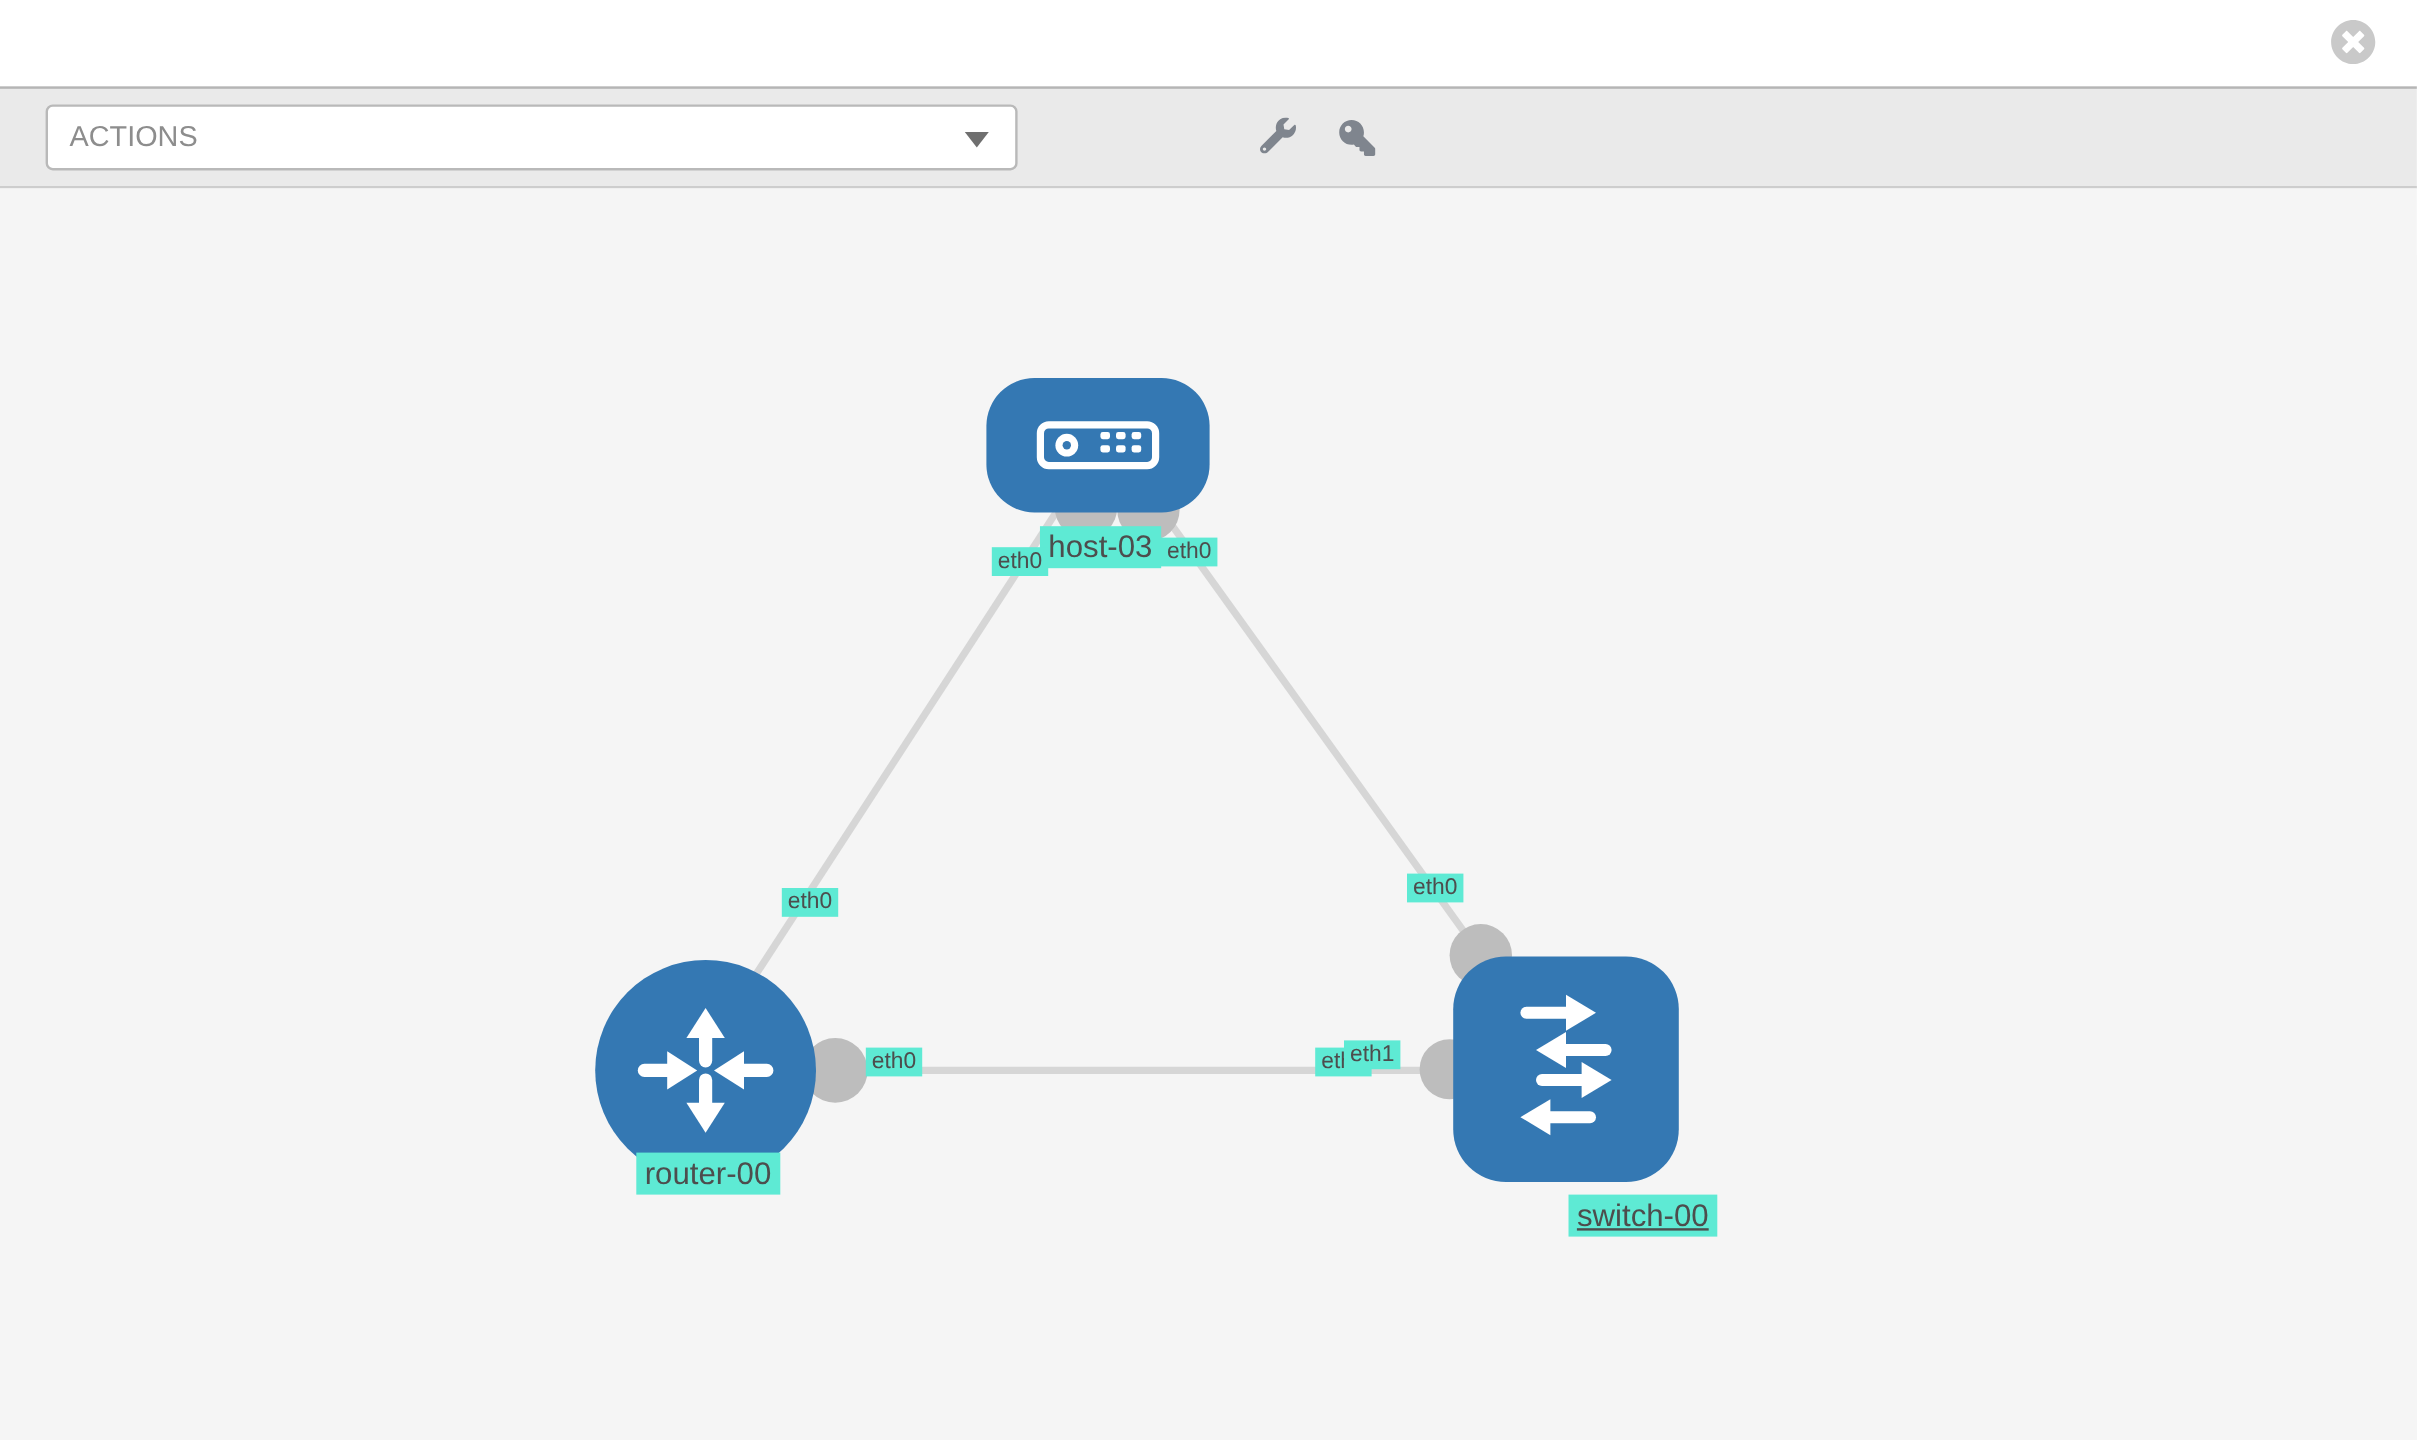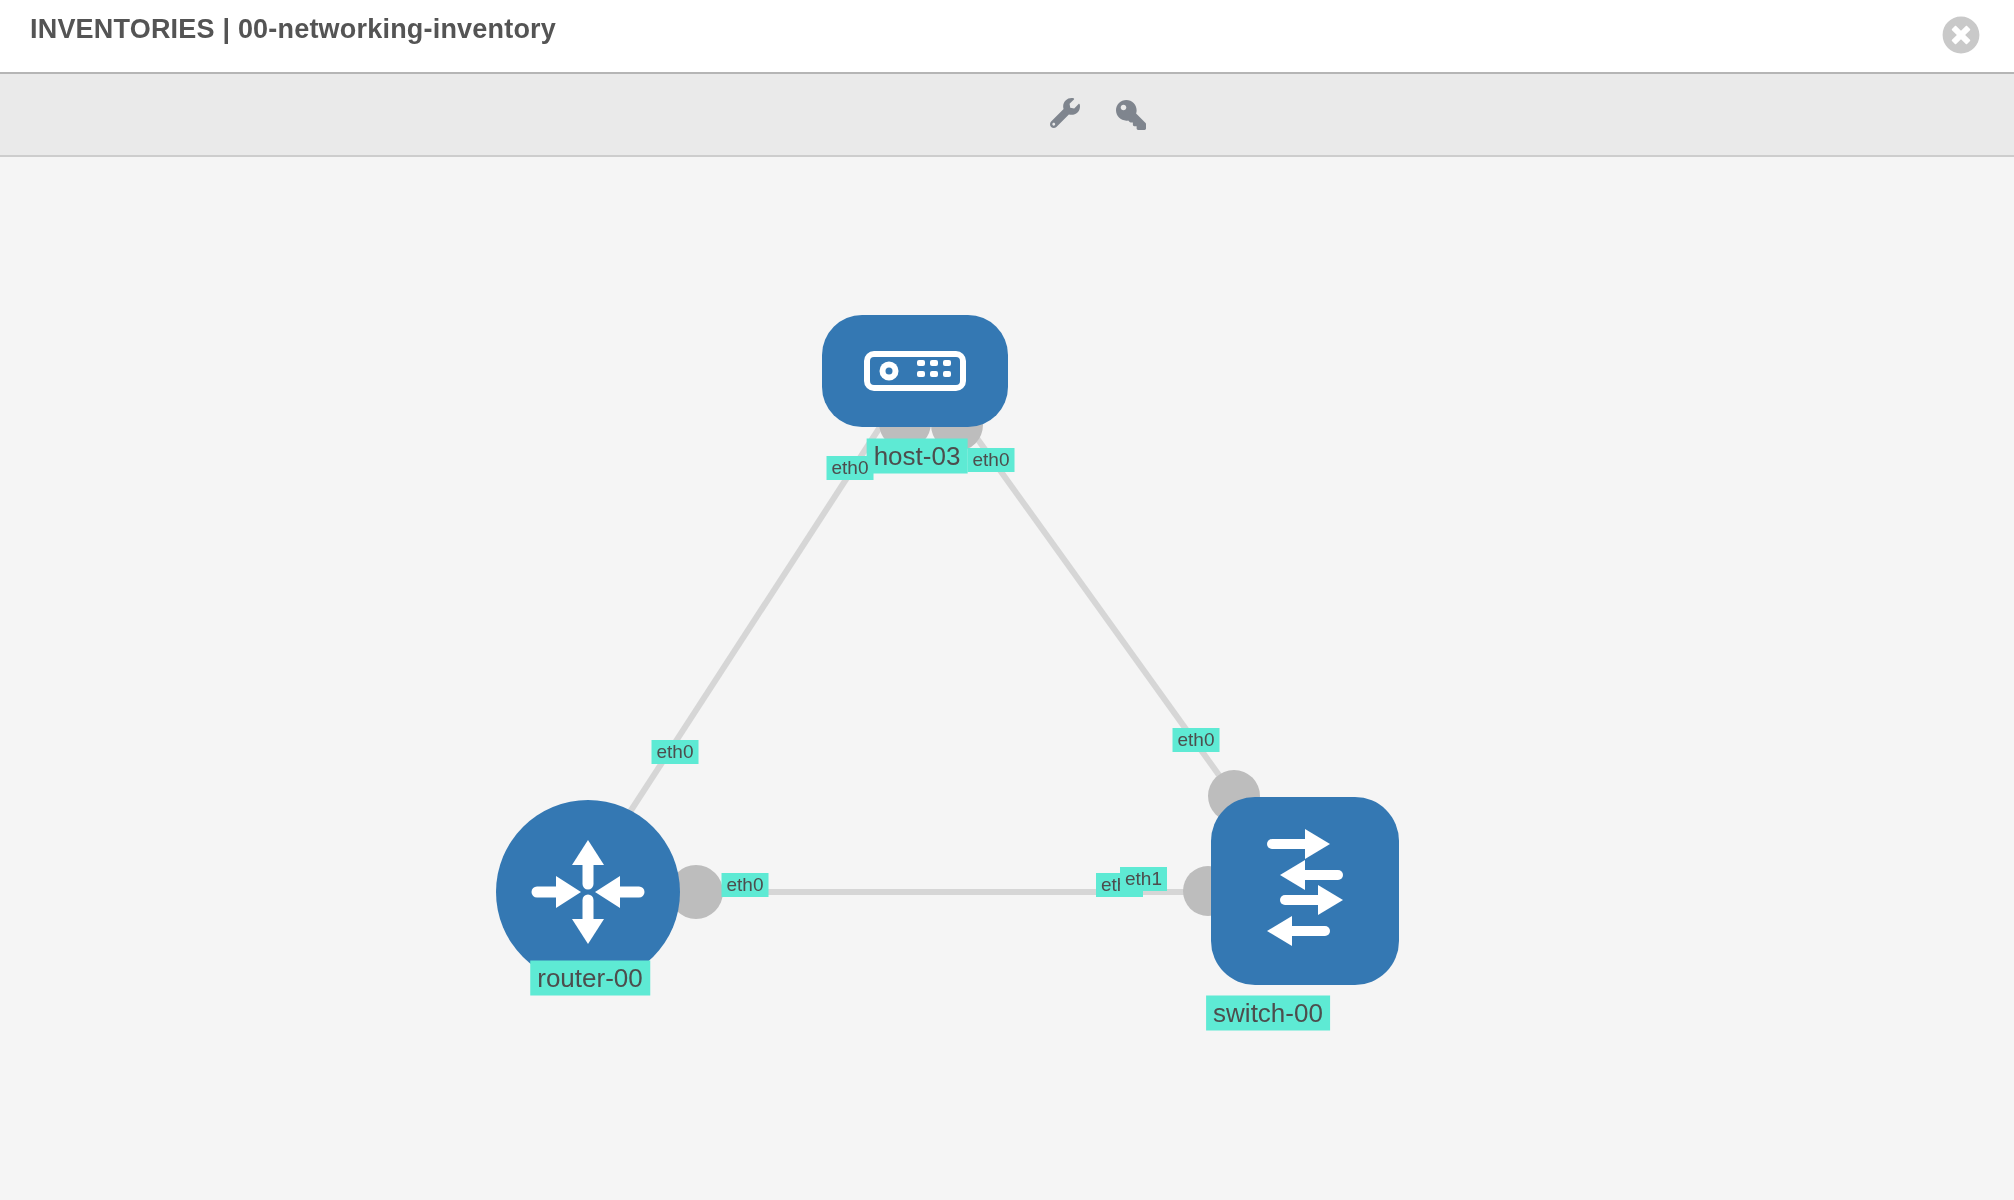--- a/index.html
+++ b/index.html
@@ -29,32 +29,35 @@
   .topo-svg{position:absolute;top:0;left:0;}
   .chip{position:absolute;background:#5eead4;color:#4d4d4d;white-space:nowrap;}
   .node-chip{font-size:26px;padding:2px 7px;transform:translate(-50%,-50%);}
   .port-chip{font-size:19px;padding:1px 5px;transform:translate(-50%,-50%);}
   .port-chip.anchored{transform:translateY(-50%);}
 </style>
 </head>
 <body>
 
 <div class="header">
-  <div class="page-title">INVENTORIES | 00-networking-inventory</div>
   <button class="close-btn">
     <span>
       <svg width="38" height="38" viewBox="0 0 512 512">
         <path fill="#c9c9c9" d="M256 8C119 8 8 119 8 256s111 248 248 248 248-111 248-248S393 8 256 8zm121.6 313.1c4.7 4.7 4.7 12.3 0 17L338 377.6c-4.7 4.7-12.3 4.7-17 0L256 312l-65.1 65.6c-4.7 4.7-12.3 4.7-17 0L134.4 338c-4.7-4.7-4.7-12.3 0-17l65.6-65-65.6-65.1c-4.7-4.7-4.7-12.3 0-17l39.6-39.6c4.7-4.7 12.3-4.7 17 0l65 65.7 65.1-65.6c4.7-4.7 12.3-4.7 17 0l39.6 39.6c4.7 4.7 4.7 12.3 0 17L312 256l65.6 65.1z"></path>
       </svg>
     </span>
   </button>
 </div>
 
 <div class="toolbar">
 
+  <div class="select-box actions">
+    <span class="select-label">ACTIONS</span>
+    <span class="caret"></span>
+  </div>
 
   <button class="tool-btn wrench">
     <span>
       <svg width="30" height="30" viewBox="0 0 512 512">
         <path fill="#7f858e" d="M507.73 109.1c-2.24-9.03-13.54-12.09-20.12-5.51l-74.36 74.36-67.88-11.31-11.31-67.88 74.36-74.36c6.62-6.62 3.43-17.9-5.66-20.16-47.38-11.74-99.55.91-136.58 37.93-39.64 39.64-50.55 97.1-34.05 147.2L18.74 402.76c-24.99 24.99-24.99 65.51 0 90.5 24.99 24.99 65.51 24.99 90.5 0l213.21-213.21c50.12 16.71 107.47 5.68 147.37-34.22 37.07-37.07 49.7-89.32 37.91-136.73zM64 472c-13.25 0-24-10.75-24-24 0-13.26 10.75-24 24-24s24 10.74 24 24c0 13.25-10.75 24-24 24z"></path>
       </svg>
     </span>
   </button>
 
   <button class="tool-btn key">
@@ -126,21 +129,21 @@
         <path d="M1285 743 L1319 743"></path>
           <polygon stroke="none" points="1343,743 1318,728 1318,758"></polygon>
         <path d="M1325 774 L1291 774"></path>
           <polygon stroke="none" points="1267,774 1292,759 1292,789"></polygon>
       </g>
     </g>
   </svg>
 
   <div class="chip node-chip" style="left:917px;top:299px;">host-03</div>
   <div class="chip node-chip" style="left:590px;top:821px;">router-00</div>
-  <div class="chip node-chip" style="left:1268px;top:856px;">switch-00</div>
+  <div class="chip node-chip" style="left:1369px;top:856px;text-decoration:underline;">switch-00</div>
 
   <div class="chip port-chip" style="left:850px;top:311px;">eth0</div>
   <div class="chip port-chip" style="left:991px;top:303px;">eth0</div>
   <div class="chip port-chip" style="left:675px;top:595px;">eth0</div>
   <div class="chip port-chip" style="left:1196px;top:583px;">eth0</div>
   <div class="chip port-chip" style="left:745px;top:728px;">eth0</div>
   <div class="chip port-chip anchored" style="left:1096px;top:728px;">eth0</div>
   <div class="chip port-chip anchored" style="left:1120px;top:722px;">eth1</div>
 
 </div>

